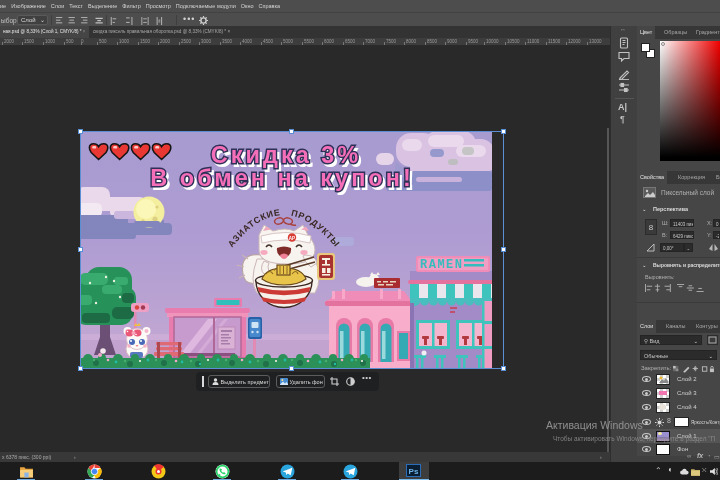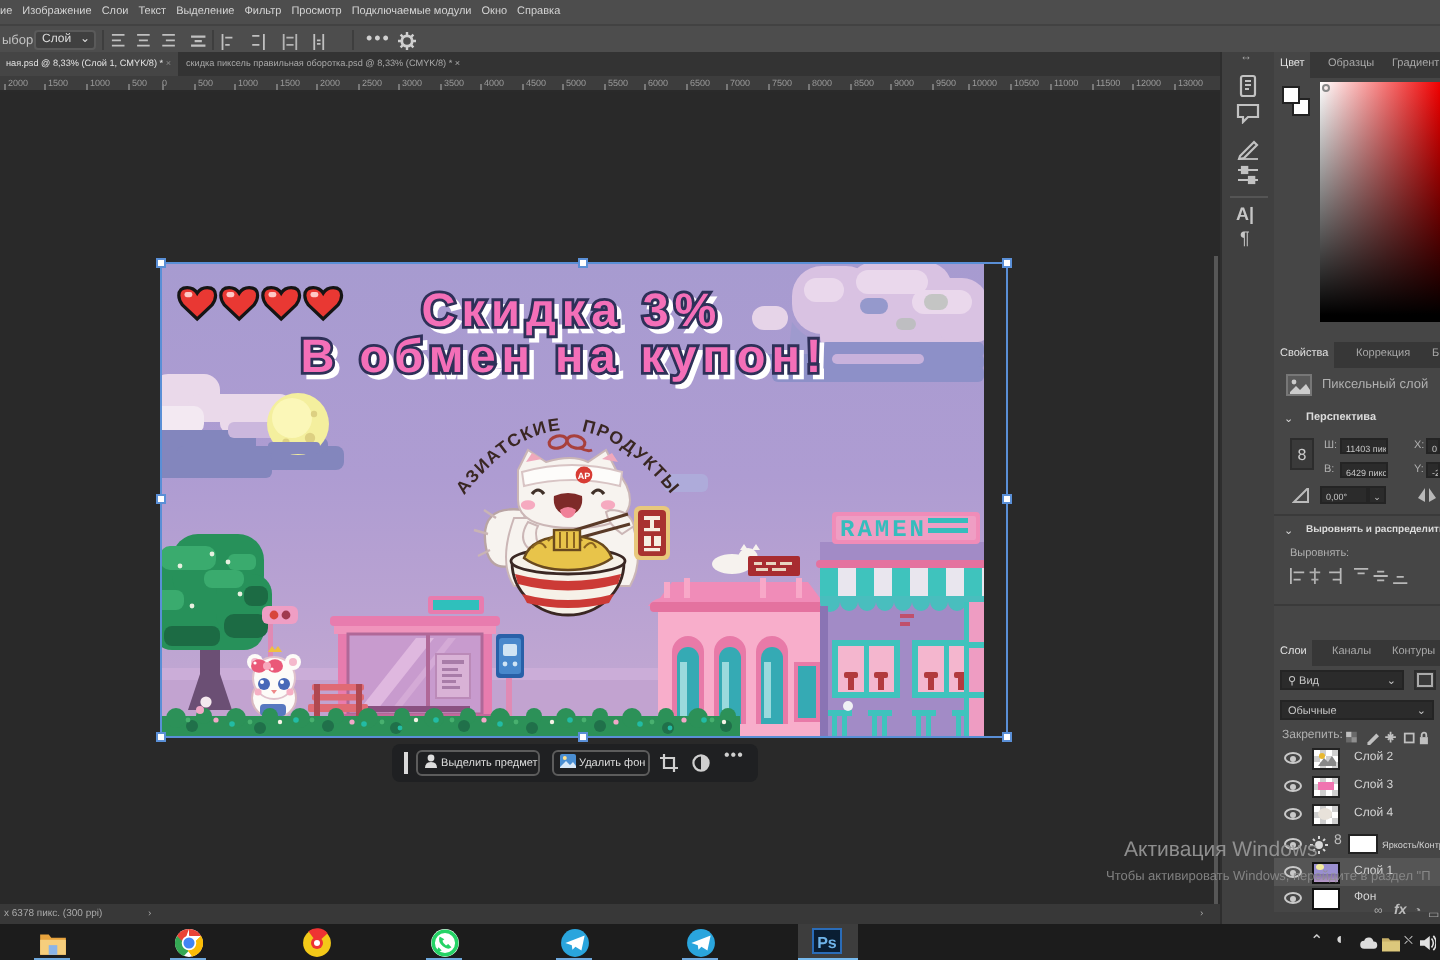--- a/index.html
+++ b/index.html
@@ -32,21 +32,21 @@
 .field{position:absolute;background:#2b2b2b;border:1px solid #242424;color:#c6c6c6;font-size:4.5px;line-height:7px;white-space:nowrap;overflow:hidden;}
 .lbl{position:absolute;color:#b0b0b0;font-size:5.5px;white-space:nowrap;}
 .eyeic{position:absolute;left:5px;width:9px;height:6px;border:1px solid #c9c9c9;border-radius:50%;}
 .eyeic:after{content:"";position:absolute;left:2.2px;top:0.8px;width:3px;height:3px;border-radius:50%;background:#c9c9c9;}
 .thumbchk{position:absolute;left:19px;width:14px;height:11px;background:conic-gradient(#cfcfcf 0 25%,#fff 0 50%,#cfcfcf 0 75%,#fff 0) 0 0/6px 6px;border:1px solid #222;}
 .lname{position:absolute;left:40px;color:#d2d2d2;font-size:6px;white-space:nowrap;}
 
 #taskbar{left:0;top:462px;width:720px;height:18px;background:#1c1c1c;}
 .tico{position:absolute;top:1.5px;width:15px;height:15px;}
 
-#wm1{left:562px;top:419px;color:#9a9a9a;font-size:10.5px;opacity:.9;white-space:nowrap;}
+#wm1{left:546px;top:419px;color:#9a9a9a;font-size:10.5px;opacity:.9;white-space:nowrap;}
 #wm2{left:553px;top:435px;color:#909090;font-size:6.5px;opacity:.85;white-space:nowrap;}
 </style></head>
 <body>
 <div id="root">
 
 <div class="abs" id="menubar"><span style="margin-left:-3px;">ние</span><span>Изображение</span><span>Слои</span><span>Текст</span><span>Выделение</span><span>Фильтр</span><span>Просмотр</span><span>Подключаемые модули</span><span>Окно</span><span>Справка</span></div>
 <div class="abs" id="optsbar">
   <span style="position:absolute;left:1px;top:4px;font-size:6.5px;color:#c2c2c2;">ыбор:</span>
   <span style="position:absolute;left:17px;top:2px;width:31px;height:10px;background:#404040;border:1px solid #5a5a5a;border-radius:2px;font-size:6px;line-height:9px;padding-left:3px;color:#ddd;">Слой <span style="float:right;margin-right:2px;">⌄</span></span>
   <svg class="abs" style="left:55px;top:3.5px;" width="144" height="8.1" viewBox="0 0 160 9" fill="none" stroke="#c0c0c0" stroke-width="1">

